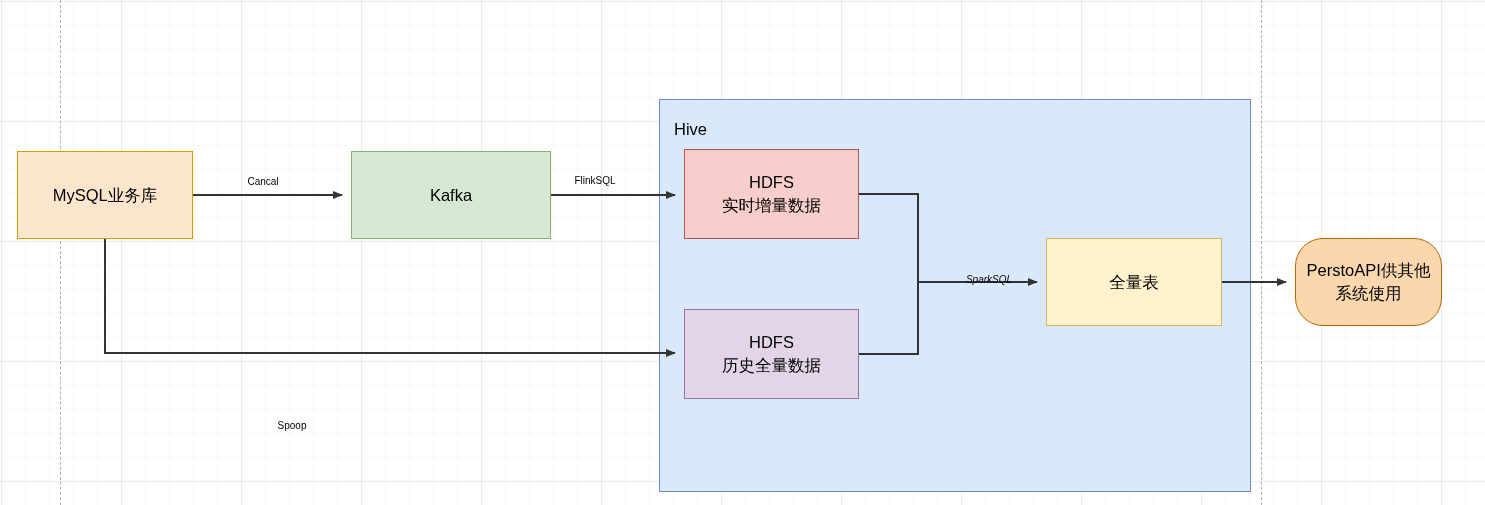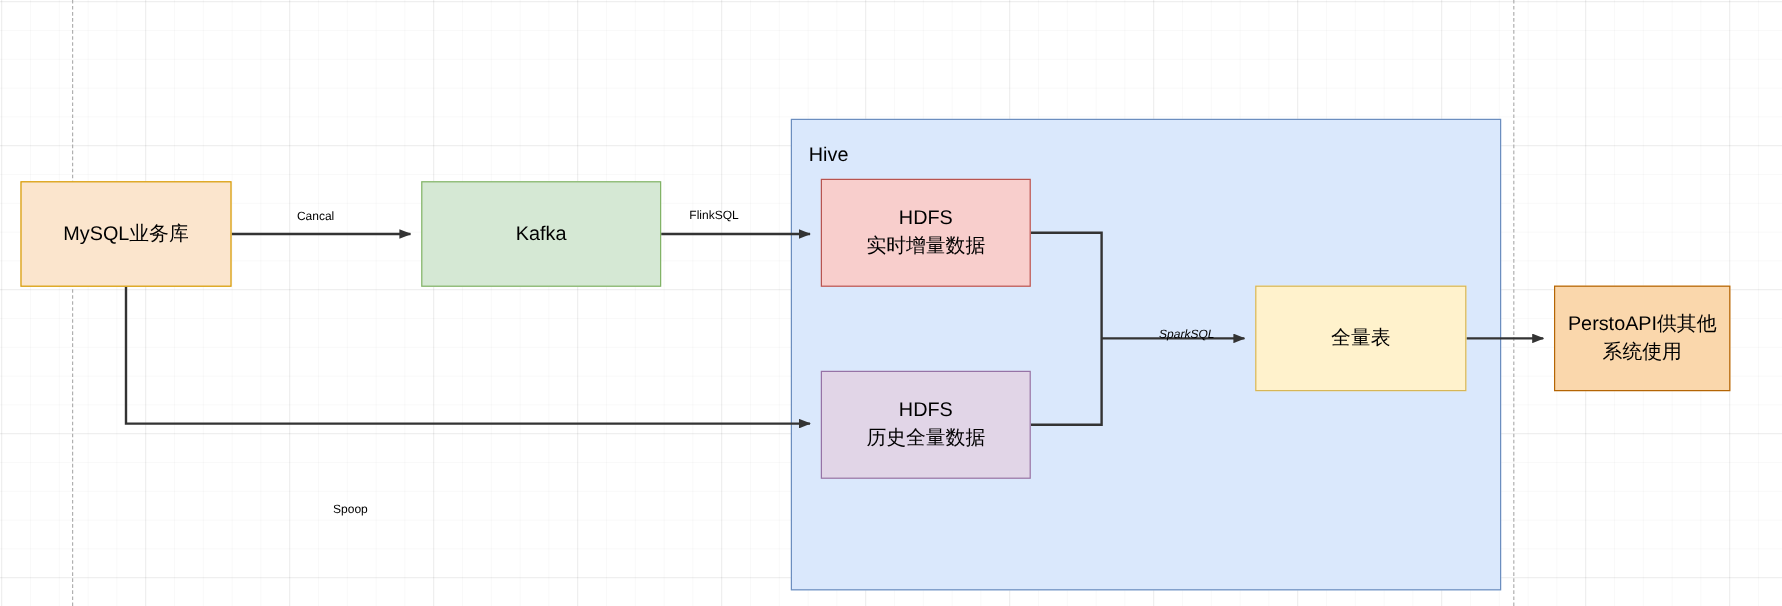--- a/index.html
+++ b/index.html
@@ -117,21 +117,21 @@
     <span>HDFS
 实时增量数据</span>
   </div>
   <div class="node" id="n-hdfs-history" style="left: 684px; top: 309px; width: 175px; height: 90px; background: rgb(225, 213, 231); border-color: rgb(150, 115, 166);">
     <span>HDFS
 历史全量数据</span>
   </div>
   <div class="node" id="n-full-table" style="left: 1046px; top: 238px; width: 176px; height: 88px; background: rgb(255, 242, 204); border-color: rgb(214, 182, 86); align-items: center;">
     <span>全量表</span>
   </div>
-  <div class="node" id="n-presto-api" style="left: 1295px; top: 238px; width: 147px; height: 88px; background: rgb(250, 215, 172); border-color: rgb(180, 101, 4);">
+  <div class="node" id="n-presto-api" style="left: 1295px; top: 238px; width: 147px; height: 88px; background: rgb(250, 215, 172); border-color: rgb(180, 101, 4); border-radius: 28px;">
     <span>PerstoAPI供其他
 系统使用</span>
   </div>
 
   <div class="edge-label" id="el-0" style="left: 263px; top: 181px;">Cancal</div>
   <div class="edge-label" id="el-1" style="left: 595px; top: 180px;">FlinkSQL</div>
   <div class="edge-label" id="el-2" style="left: 292px; top: 384px; margin-top: 41px;">Spoop</div>
   <div class="edge-label" id="el-3" style="left: 989px; top: 279px; font-style: italic;">SparkSQL</div>
 
 </div>

